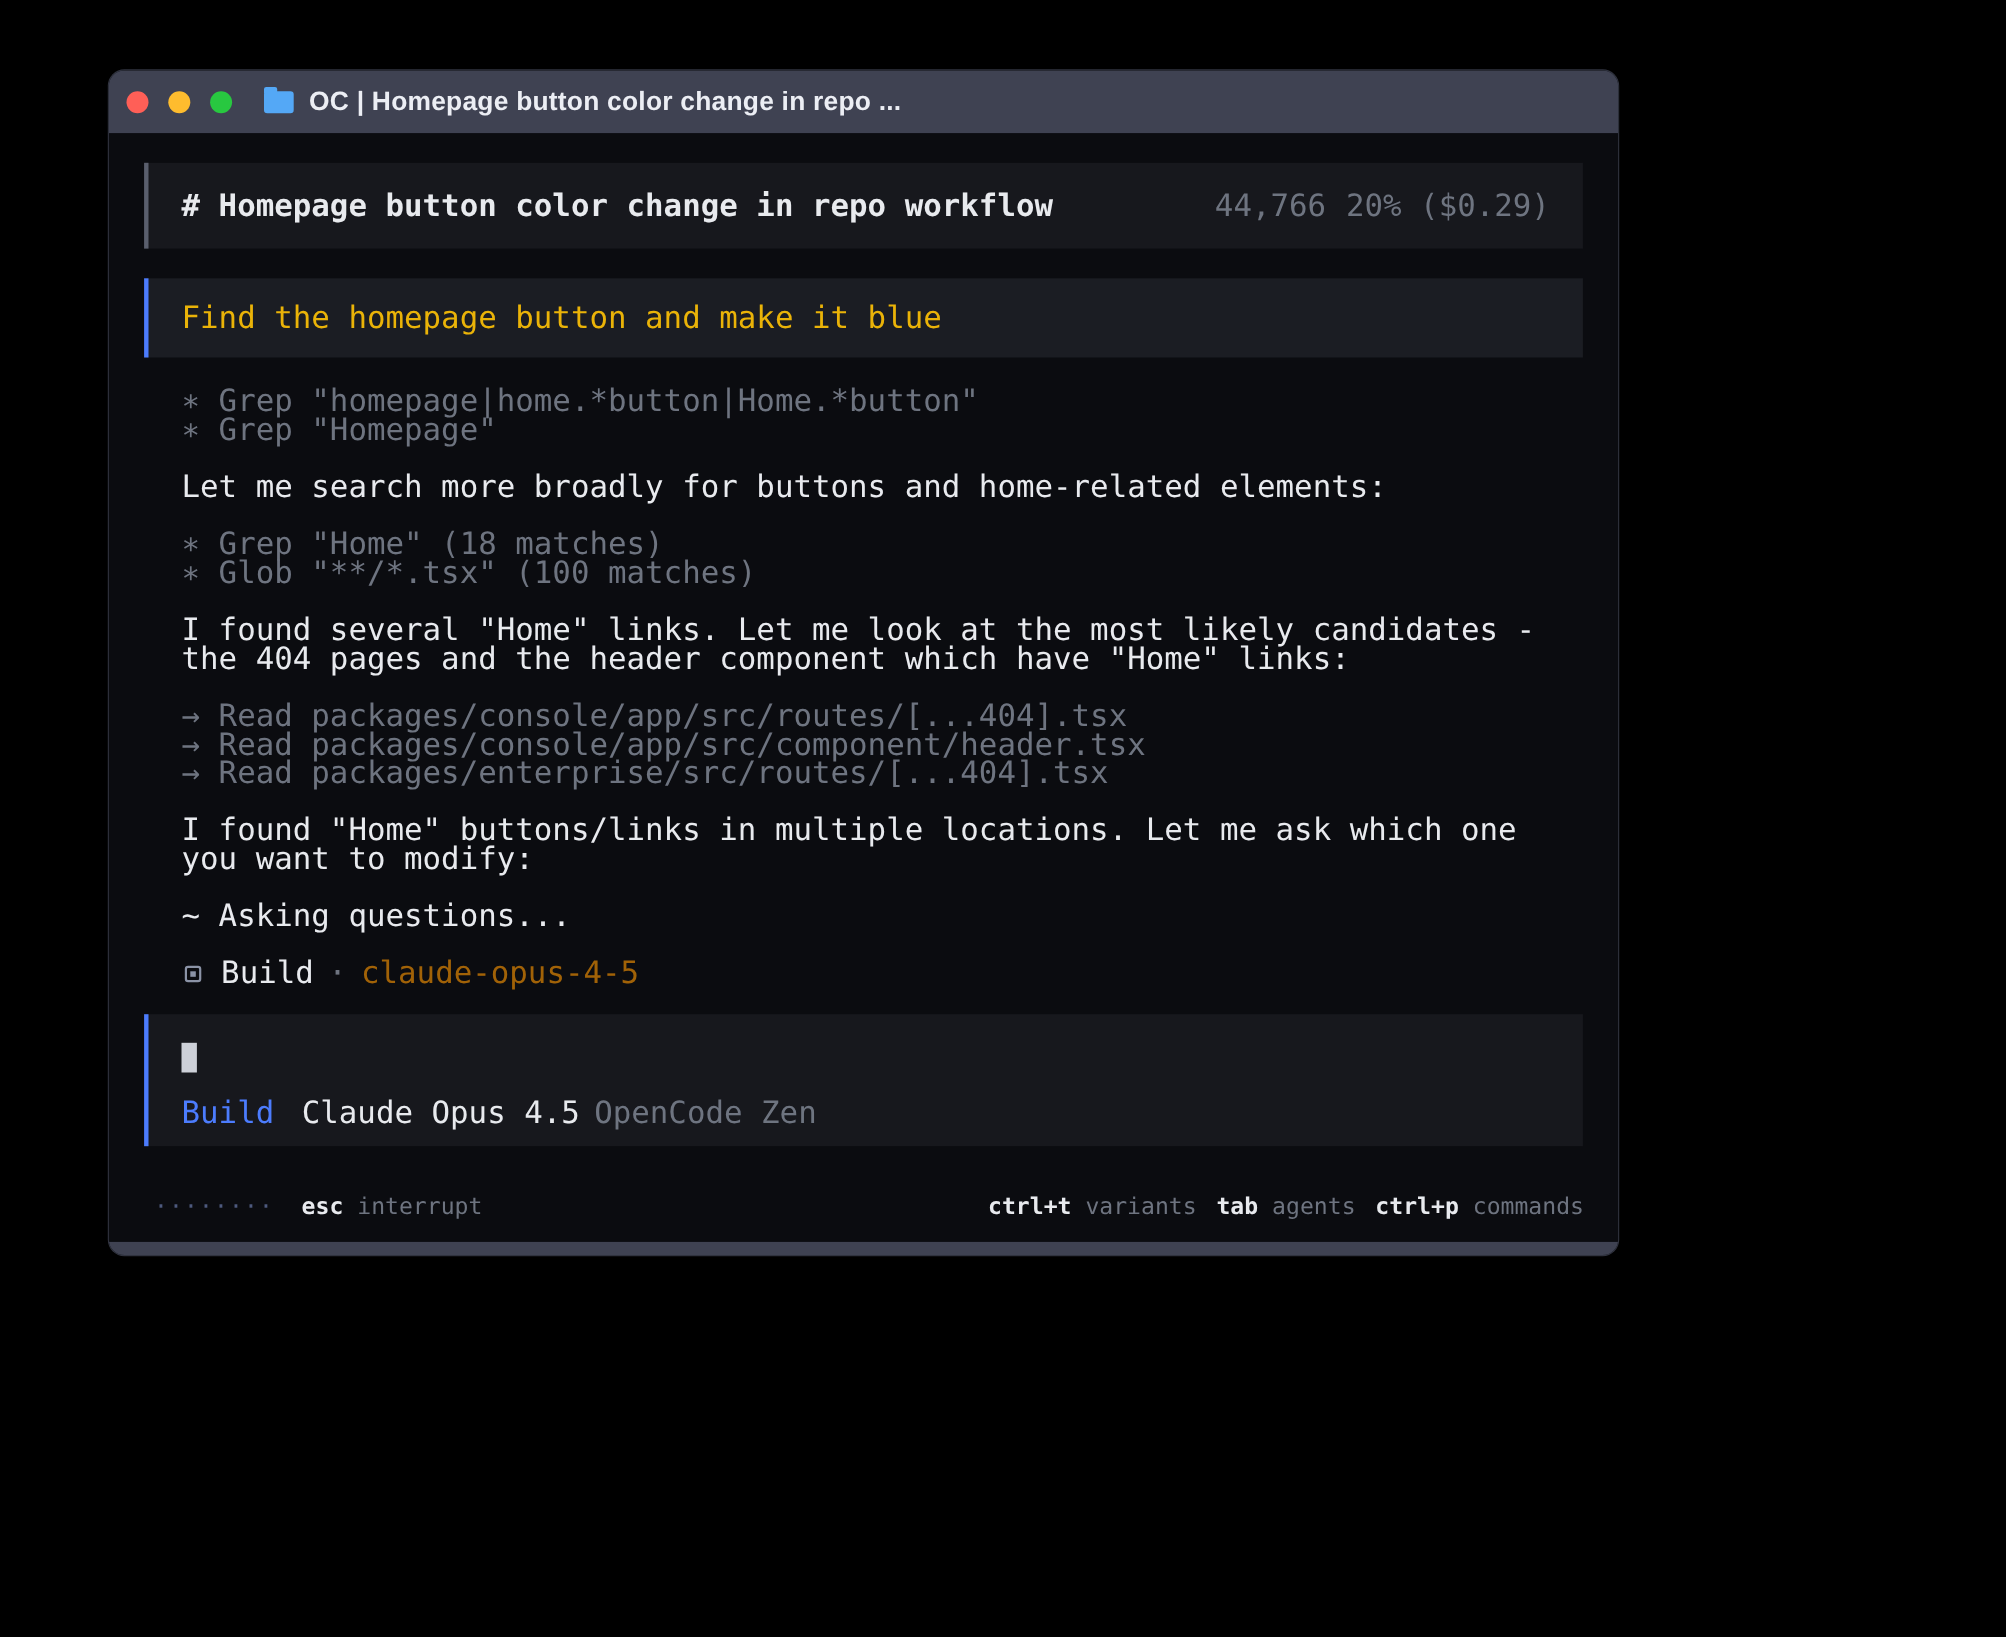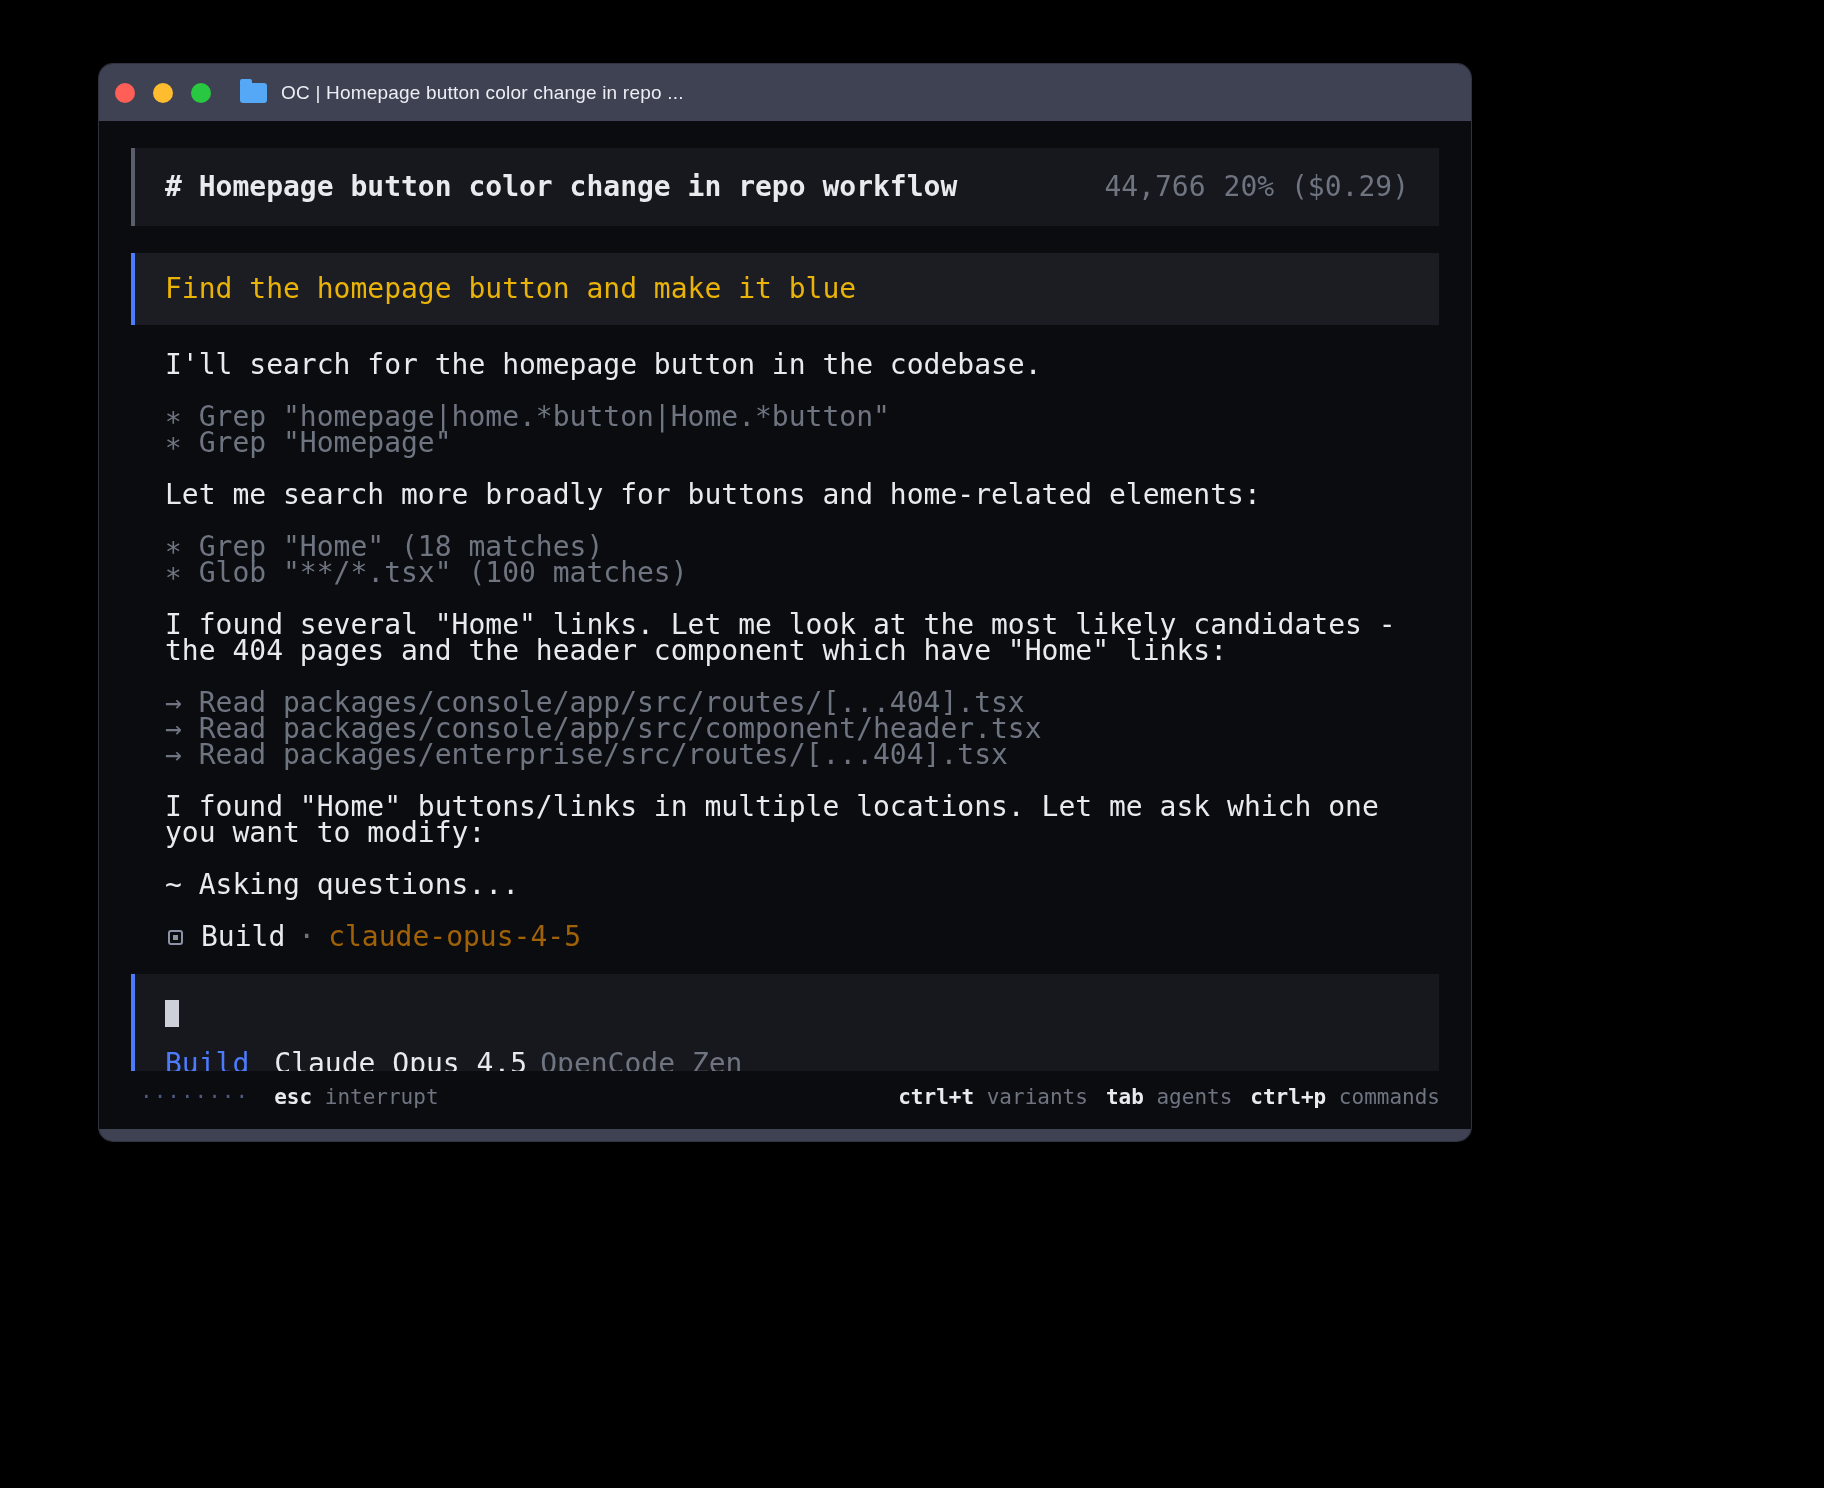--- a/index.html
+++ b/index.html
@@ -21,21 +21,21 @@
   .lights { display:flex; gap:18px; align-items:center; }
   .light { width:20px; height:20px; border-radius:50%; }
   .light.red { background:#ff5f57; }
   .light.yellow { background:#febc2e; }
   .light.green { background:#28c840; }
   .folder-icon { margin-left:29px; width:27px; height:20px; background:#54a8f6;
     border-radius:3px; position:relative; }
   .folder-icon::before { content:""; position:absolute; top:-4px; left:0;
     width:12px; height:6px; background:#54a8f6; border-radius:2px 2px 0 0; }
   .win-title { margin-left:14px; font-family:"Liberation Sans", sans-serif;
-    font-weight:normal; font-size:19px; color:#eceef4; letter-spacing:.2px;
+    font-weight:bold; font-size:24px; color:#eceef4; letter-spacing:.2px;
     white-space:nowrap; overflow:hidden; }
 
   
   .main { flex:1 1 auto; padding:27px 32px 0 32px; overflow:hidden;
     font-size:28px; line-height:26px; }
 
   .block { border-left:4px solid; margin-bottom:27px; }
 
   .header-block { background:#17181d; border-color:#5a5f6d;
     padding:26px 30px; display:flex; justify-content:space-between; align-items:center; }
@@ -104,21 +104,20 @@
         <span>20% ($0.29)</span>
       </div>
     </div>
 
     <div class="block user-block">
       <div class="user-text">Find the homepage button and make it blue</div>
     </div>
 
     <div class="transcript">
 
-      <div class="para">I'll search for the homepage button in the codebase.</div>
 
       <div class="tool-group">
         <div class="tool-line">∗ Grep "homepage|home.*button|Home.*button"</div>
         <div class="tool-line">∗ Grep "Homepage"</div>
       </div>
 
       <div class="para">Let me search more broadly for buttons and home-related elements:</div>
 
       <div class="tool-group">
         <div class="tool-line">∗ Grep "Home" (18 matches)</div>

